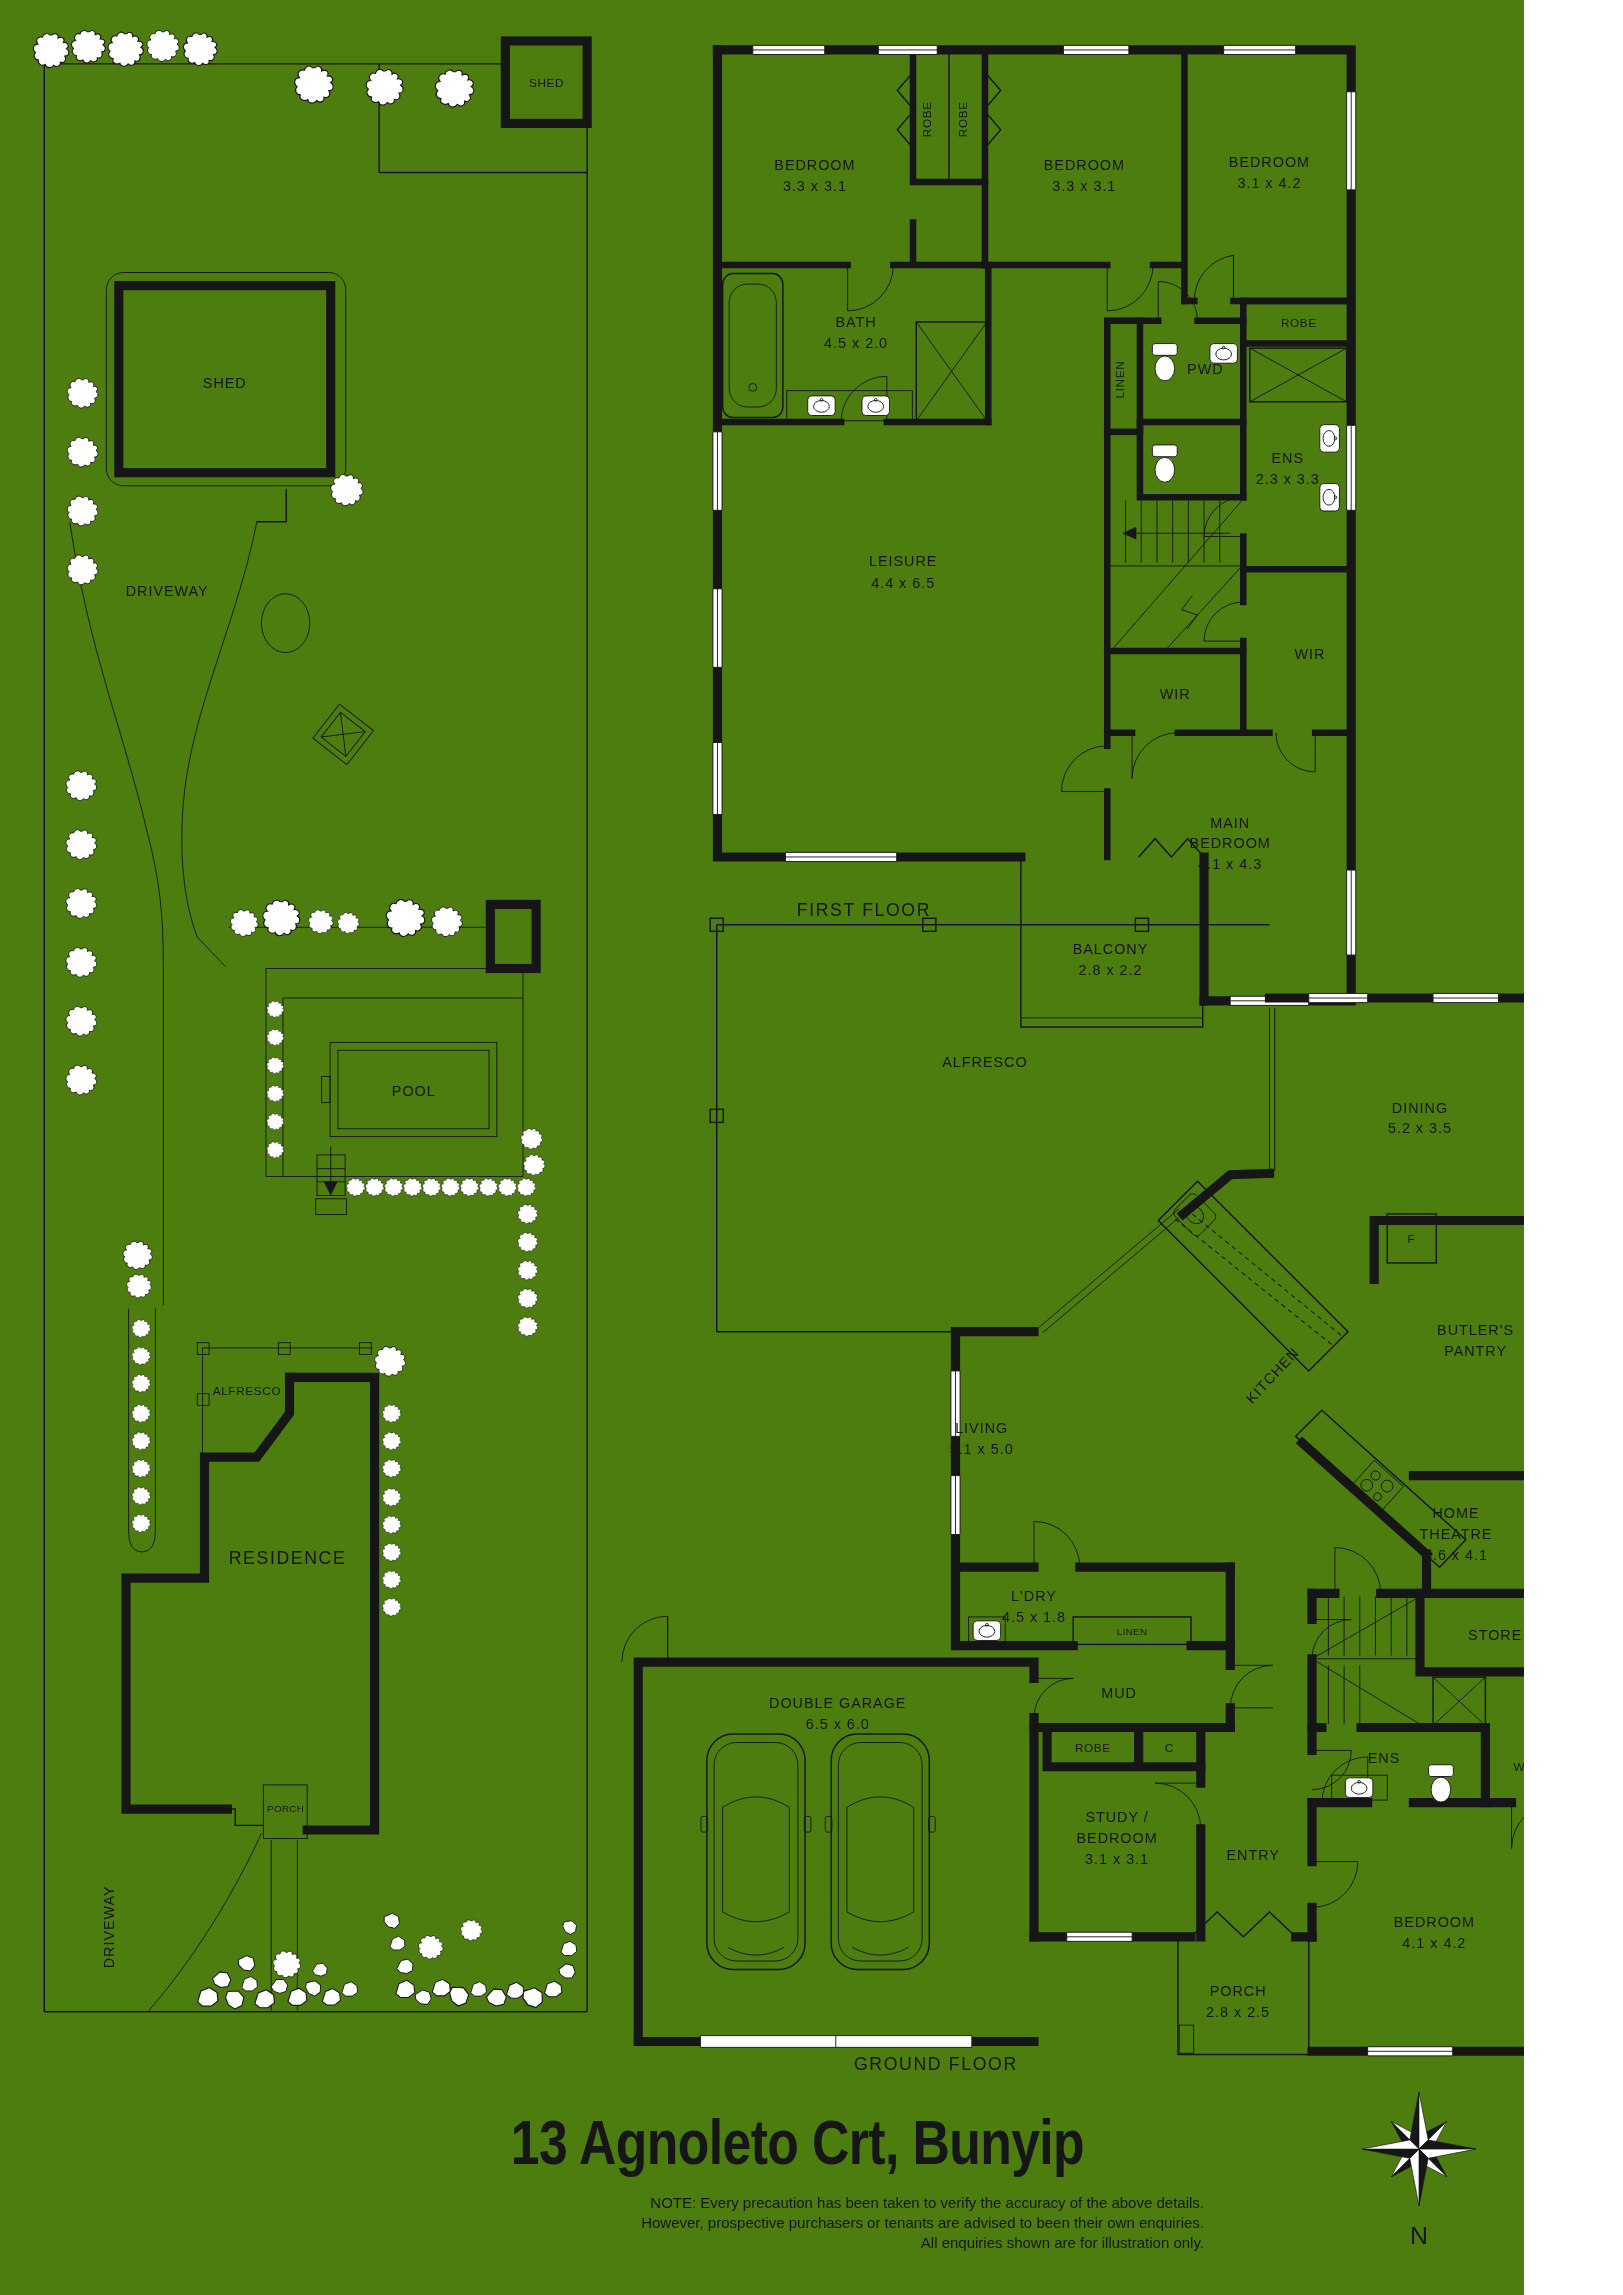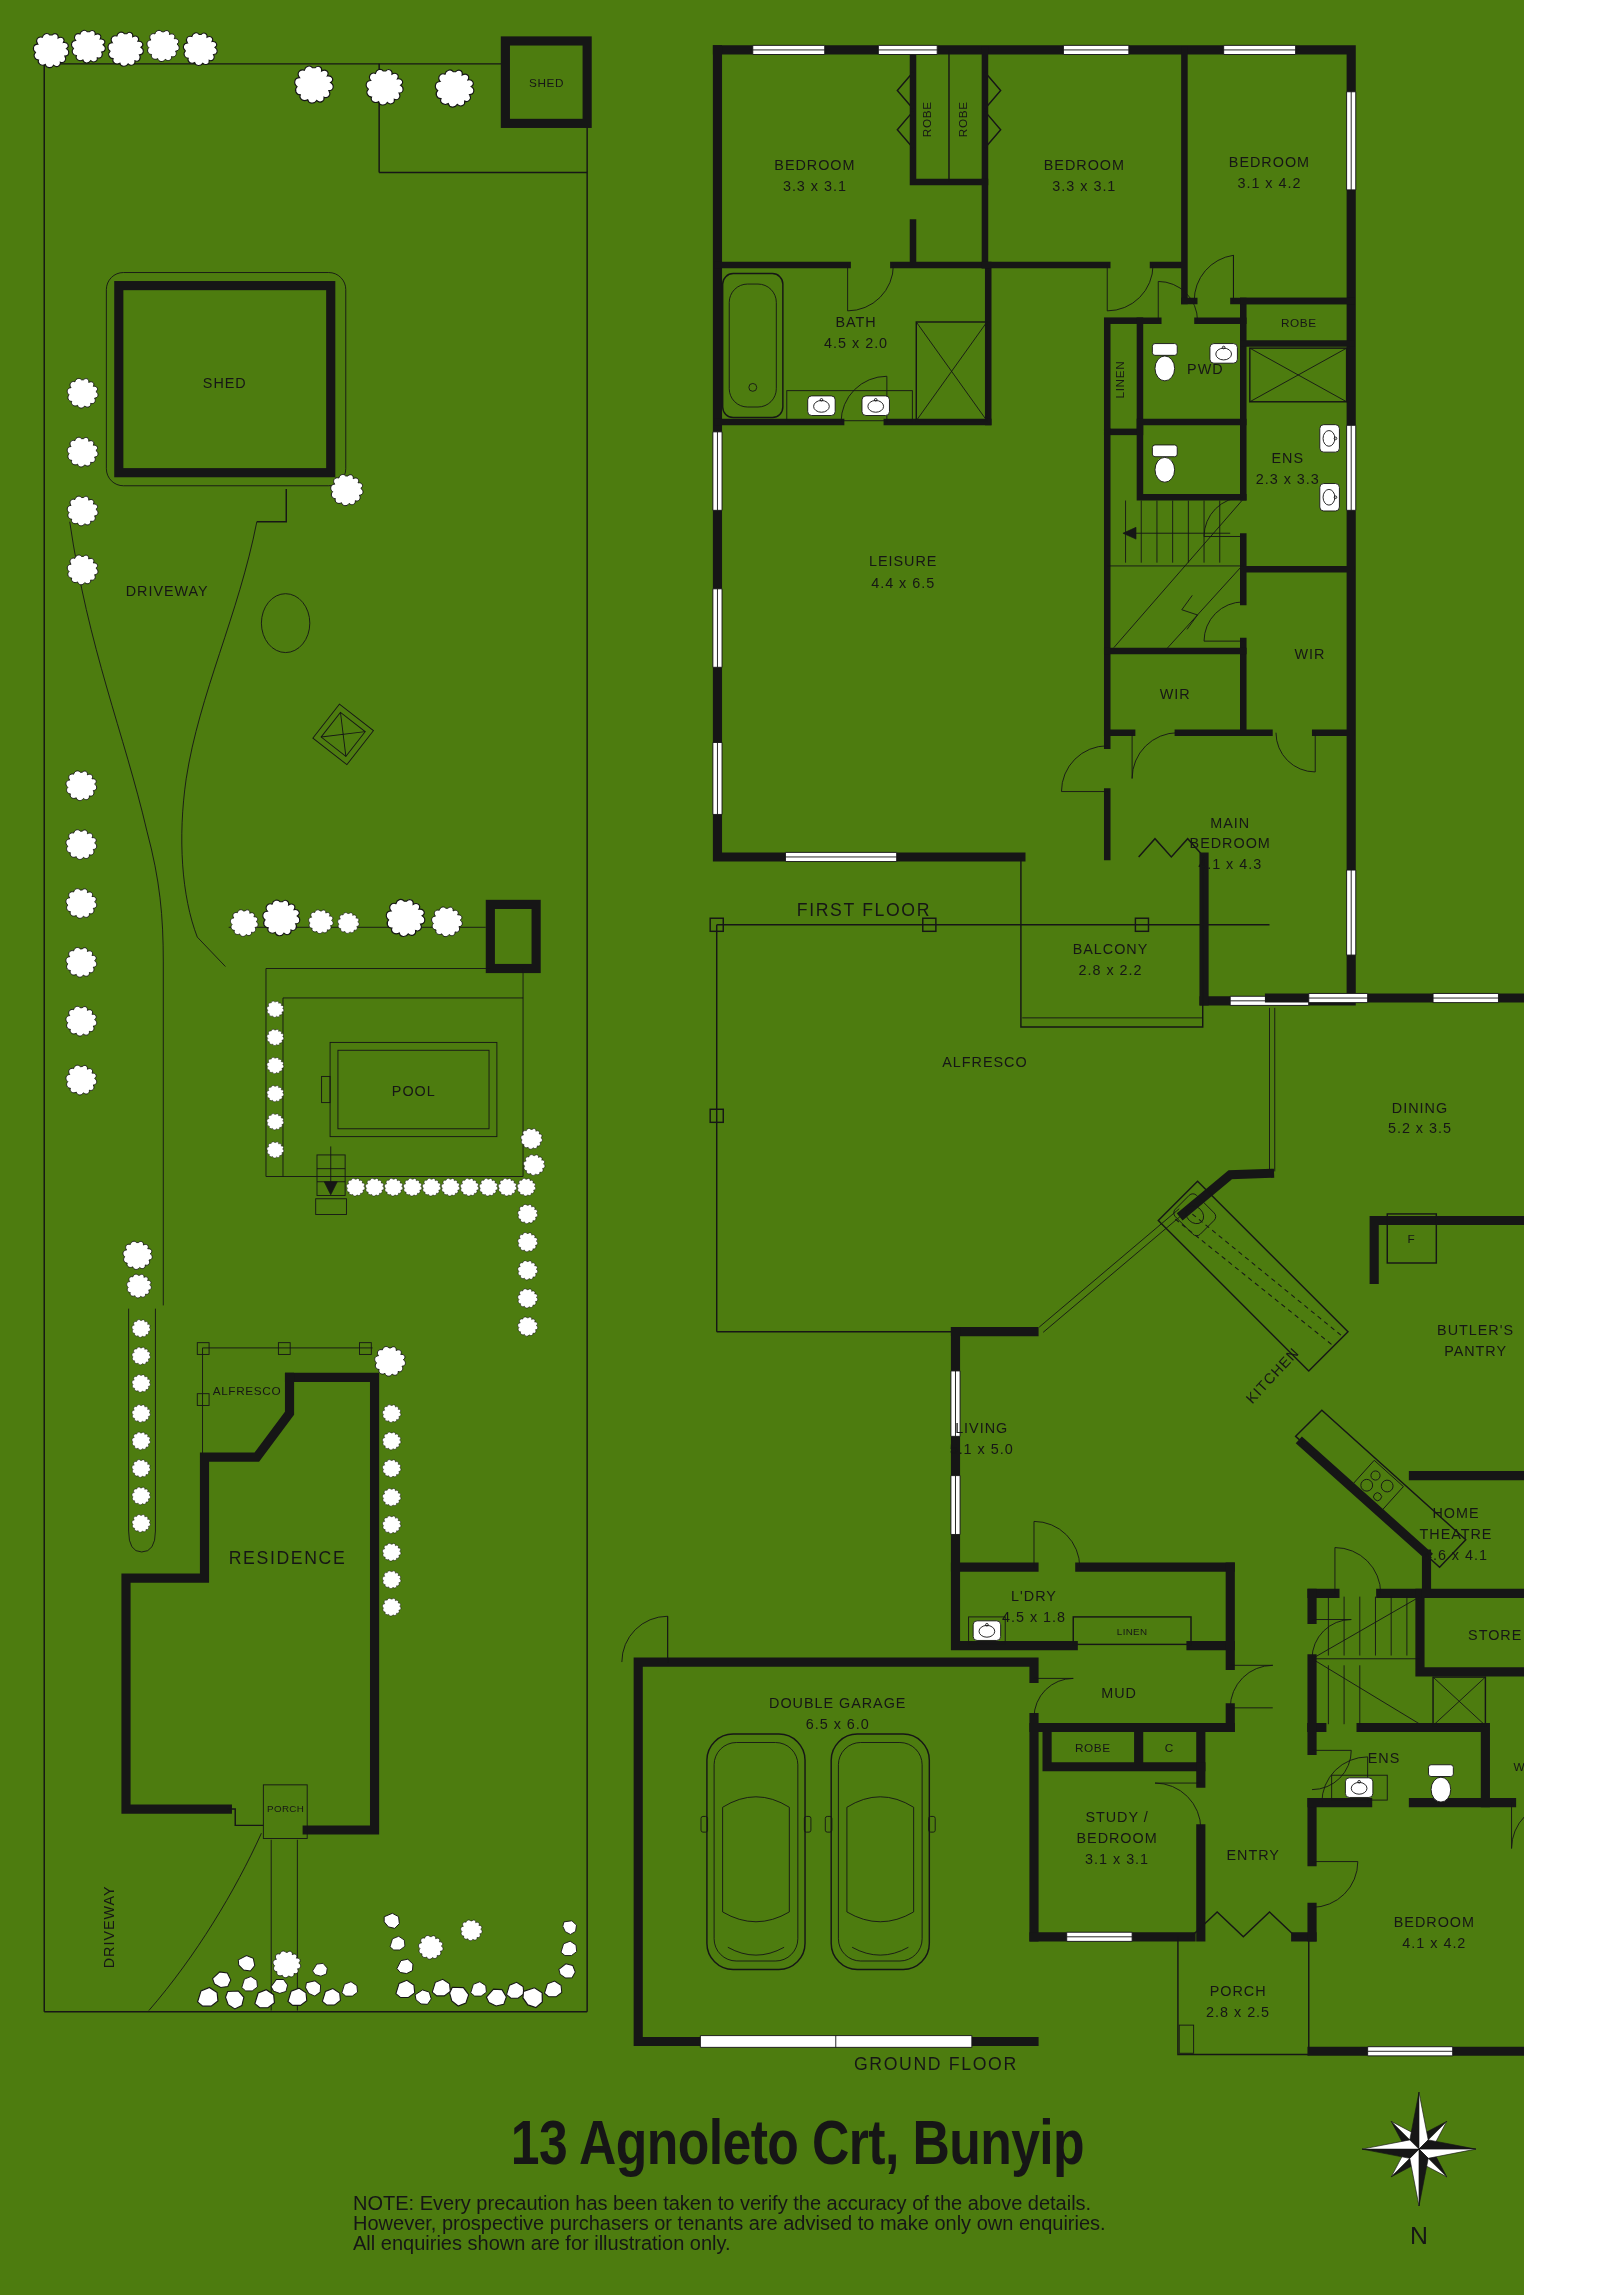--- a/index.html
+++ b/index.html
@@ -15,22 +15,22 @@
   .wfill{fill:#ffffff;stroke:none;}
   .blk  {fill:#161616;stroke:#161616;}
   text{fill:#161616;font-family:"Liberation Sans",sans-serif;}
   .lbl{font-size:22px;letter-spacing:1.5px;text-anchor:middle;}
   .sm {font-size:18px;letter-spacing:1px;text-anchor:middle;}
   .xs {font-size:15px;letter-spacing:.5px;text-anchor:middle;}
   .big{font-size:27px;letter-spacing:2.5px;text-anchor:middle;}
   #title{position:absolute;left:452px;top:2106px;width:654px;text-align:center;
          font-size:63px;font-weight:700;letter-spacing:-0.7px;transform:scaleX(.82);
          transform-origin:center;white-space:nowrap;}
-  #note{position:absolute;left:353px;top:2193px;width:851px;text-align:left;
-        font-size:20px;line-height:20px;font-weight:400;}
+  #note{position:absolute;left:353px;top:2193px;width:851px;text-align:right;
+        font-size:15px;line-height:20px;font-weight:400;}
   #compassN{font-size:38px;font-weight:400;text-anchor:middle;}
 </style>
 </head>
 <body>
 
 <div id="canvas">
 
 <svg width="0" height="0">
   <defs>
     <g id="bush">
@@ -529,21 +529,21 @@
     <text class="lbl" x="1252" y="1550">BEDROOM</text>
     <text class="lbl" x="1252" y="1582">4.1 x 4.2</text>
     <text class="big" x="490" y="1768">GROUND FLOOR</text>
   </g>
 </svg>
 
 <div id="title">13 Agnoleto Crt, Bunyip</div>
 
 <div id="note">
   <div>NOTE: Every precaution has been taken to verify the accuracy of the above details.</div>
-  <div>However, prospective purchasers or tenants are advised to make only own enquiries.</div>
+  <div>However, prospective purchasers or tenants are advised to been their own enquiries.</div>
   <div>All enquiries shown are for illustration only.</div>
 </div>
 
 <svg style="left:1360px;top:2087px" width="118" height="170" viewBox="0 0 180 260">
   <g stroke="#161616" stroke-width="1">
     <polygon fill="#161616" points="132.4,52.6 90,75 90,95"></polygon>
         <polygon fill="#fff" points="132.4,52.6 110,95 90,95"></polygon>
     <polygon fill="#161616" points="132.4,137.4 110,95 90,95"></polygon>
         <polygon fill="#fff" points="132.4,137.4 90,115 90,95"></polygon>
     <polygon fill="#161616" points="47.6,137.4 90,115 90,95"></polygon>

